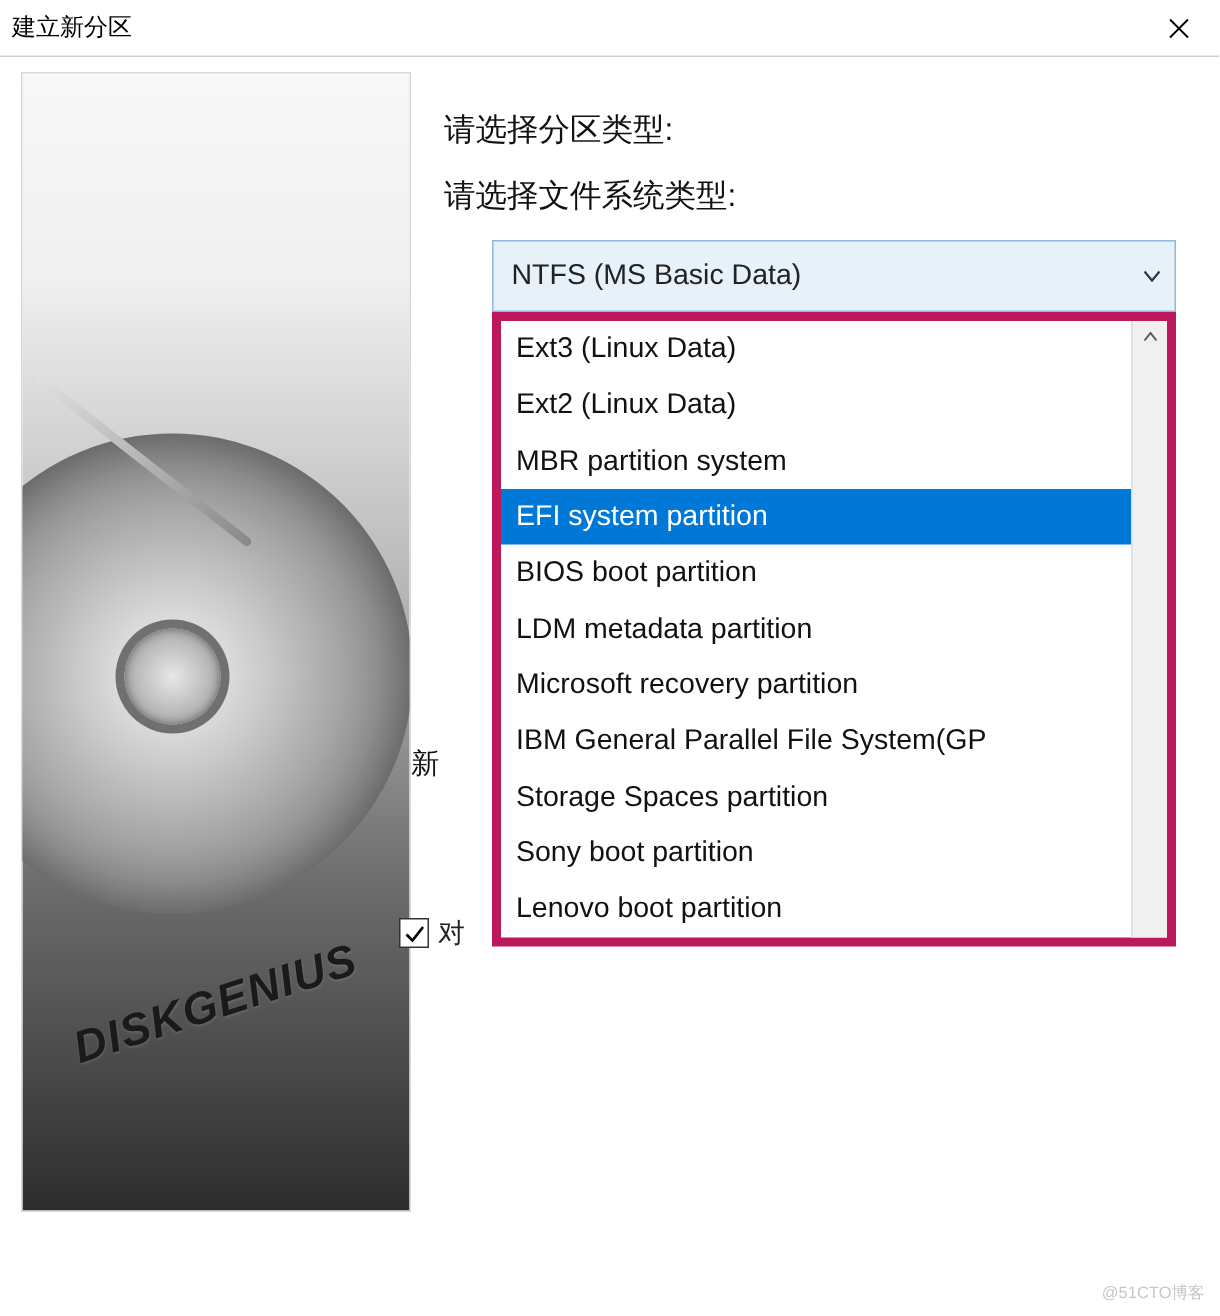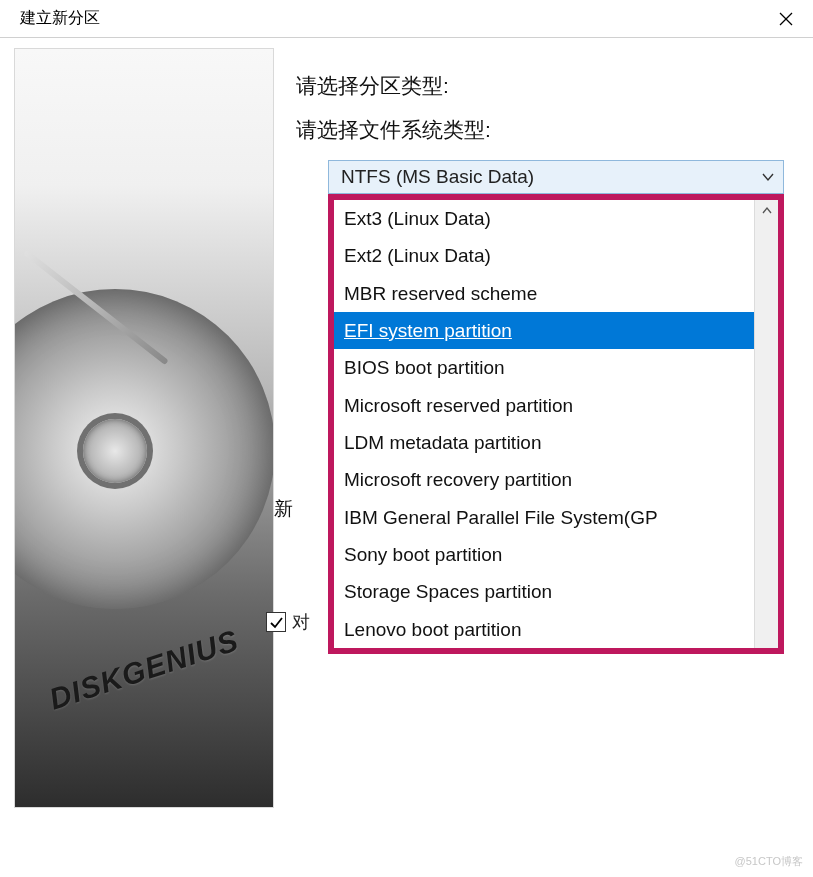--- a/index.html
+++ b/index.html
@@ -14,21 +14,21 @@
       height: 877px;
       overflow: hidden;
       position: relative;
     }
     .titlebar {
       height: 38px;
       border-bottom: 1px solid #d0d0d0;
       display: flex;
       align-items: center;
       justify-content: space-between;
-      padding: 0 4px 0 20px;
+      padding: 0 4px 0 8px;
       font-size: 16px;
       color: #000;
       gap: 19px;
     }
     .close-btn {
       width: 46px;
       height: 32px;
       display: flex;
       align-items: center;
       justify-content: center;
@@ -139,21 +139,21 @@
     }
     .radio-label {
       color: #000;
     }
     .combo-wrap {
       margin-left: 32px;
       margin-top: 6px;
     }
     .combo {
       width: 456px;
-      height: 34px;
+      height: 48px;
       border: 1px solid #8fb8dc;
       background: #e7f1fa;
       display: flex;
       align-items: center;
       justify-content: space-between;
       padding: 0 8px 0 12px;
       cursor: pointer;
       font-size: 19px;
       color: #222;
     }
@@ -175,21 +175,20 @@
       padding: 3px 10px 3px 10px;
       font-size: 19px;
       color: #111;
       cursor: pointer;
       white-space: nowrap;
       line-height: 1.65;
     }
     .dropdown-item.highlighted {
       background: #0078d7;
       color: #fff;
-      text-decoration: underline;
     }
     .dropdown-scroll {
       width: 24px;
       background: #f0f0f0;
       display: flex;
       flex-direction: column;
       align-items: center;
       border-left: 1px solid #dcdcdc;
     }
     .scroll-arrow {
@@ -269,29 +268,28 @@
         <span>NTFS (MS Basic Data)</span>
         <svg class="chev" viewBox="0 0 14 14">
             <polyline points="2,4 7,10 12,4" fill="none" stroke="#333" stroke-width="1.4"></polyline>
           </svg>
       </div>
 
       <div class="dropdown">
         <div class="dropdown-list" id="dropdown-list">
             <div class="dropdown-item">Ext3 (Linux Data)</div>
             <div class="dropdown-item">Ext2 (Linux Data)</div>
-            <div class="dropdown-item">MBR reserved scheme</div>
+            <div class="dropdown-item">MBR partition system</div>
             <div class="dropdown-item highlighted">EFI system partition</div>
             <div class="dropdown-item">BIOS boot partition</div>
-            <div class="dropdown-item">Microsoft reserved partition</div>
             <div class="dropdown-item">LDM metadata partition</div>
             <div class="dropdown-item">Microsoft recovery partition</div>
             <div class="dropdown-item">IBM General Parallel File System(GP</div>
+            <div class="dropdown-item">Storage Spaces partition</div>
             <div class="dropdown-item">Sony boot partition</div>
-            <div class="dropdown-item">Storage Spaces partition</div>
             <div class="dropdown-item">Lenovo boot partition</div>
           </div>
         <div class="dropdown-scroll">
           <div class="scroll-arrow">
             <svg viewBox="0 0 10 10">
                 <polyline points="1,7 5,2 9,7" fill="none" stroke="#555" stroke-width="1.3"></polyline>
               </svg>
           </div>
         </div>
       </div>

